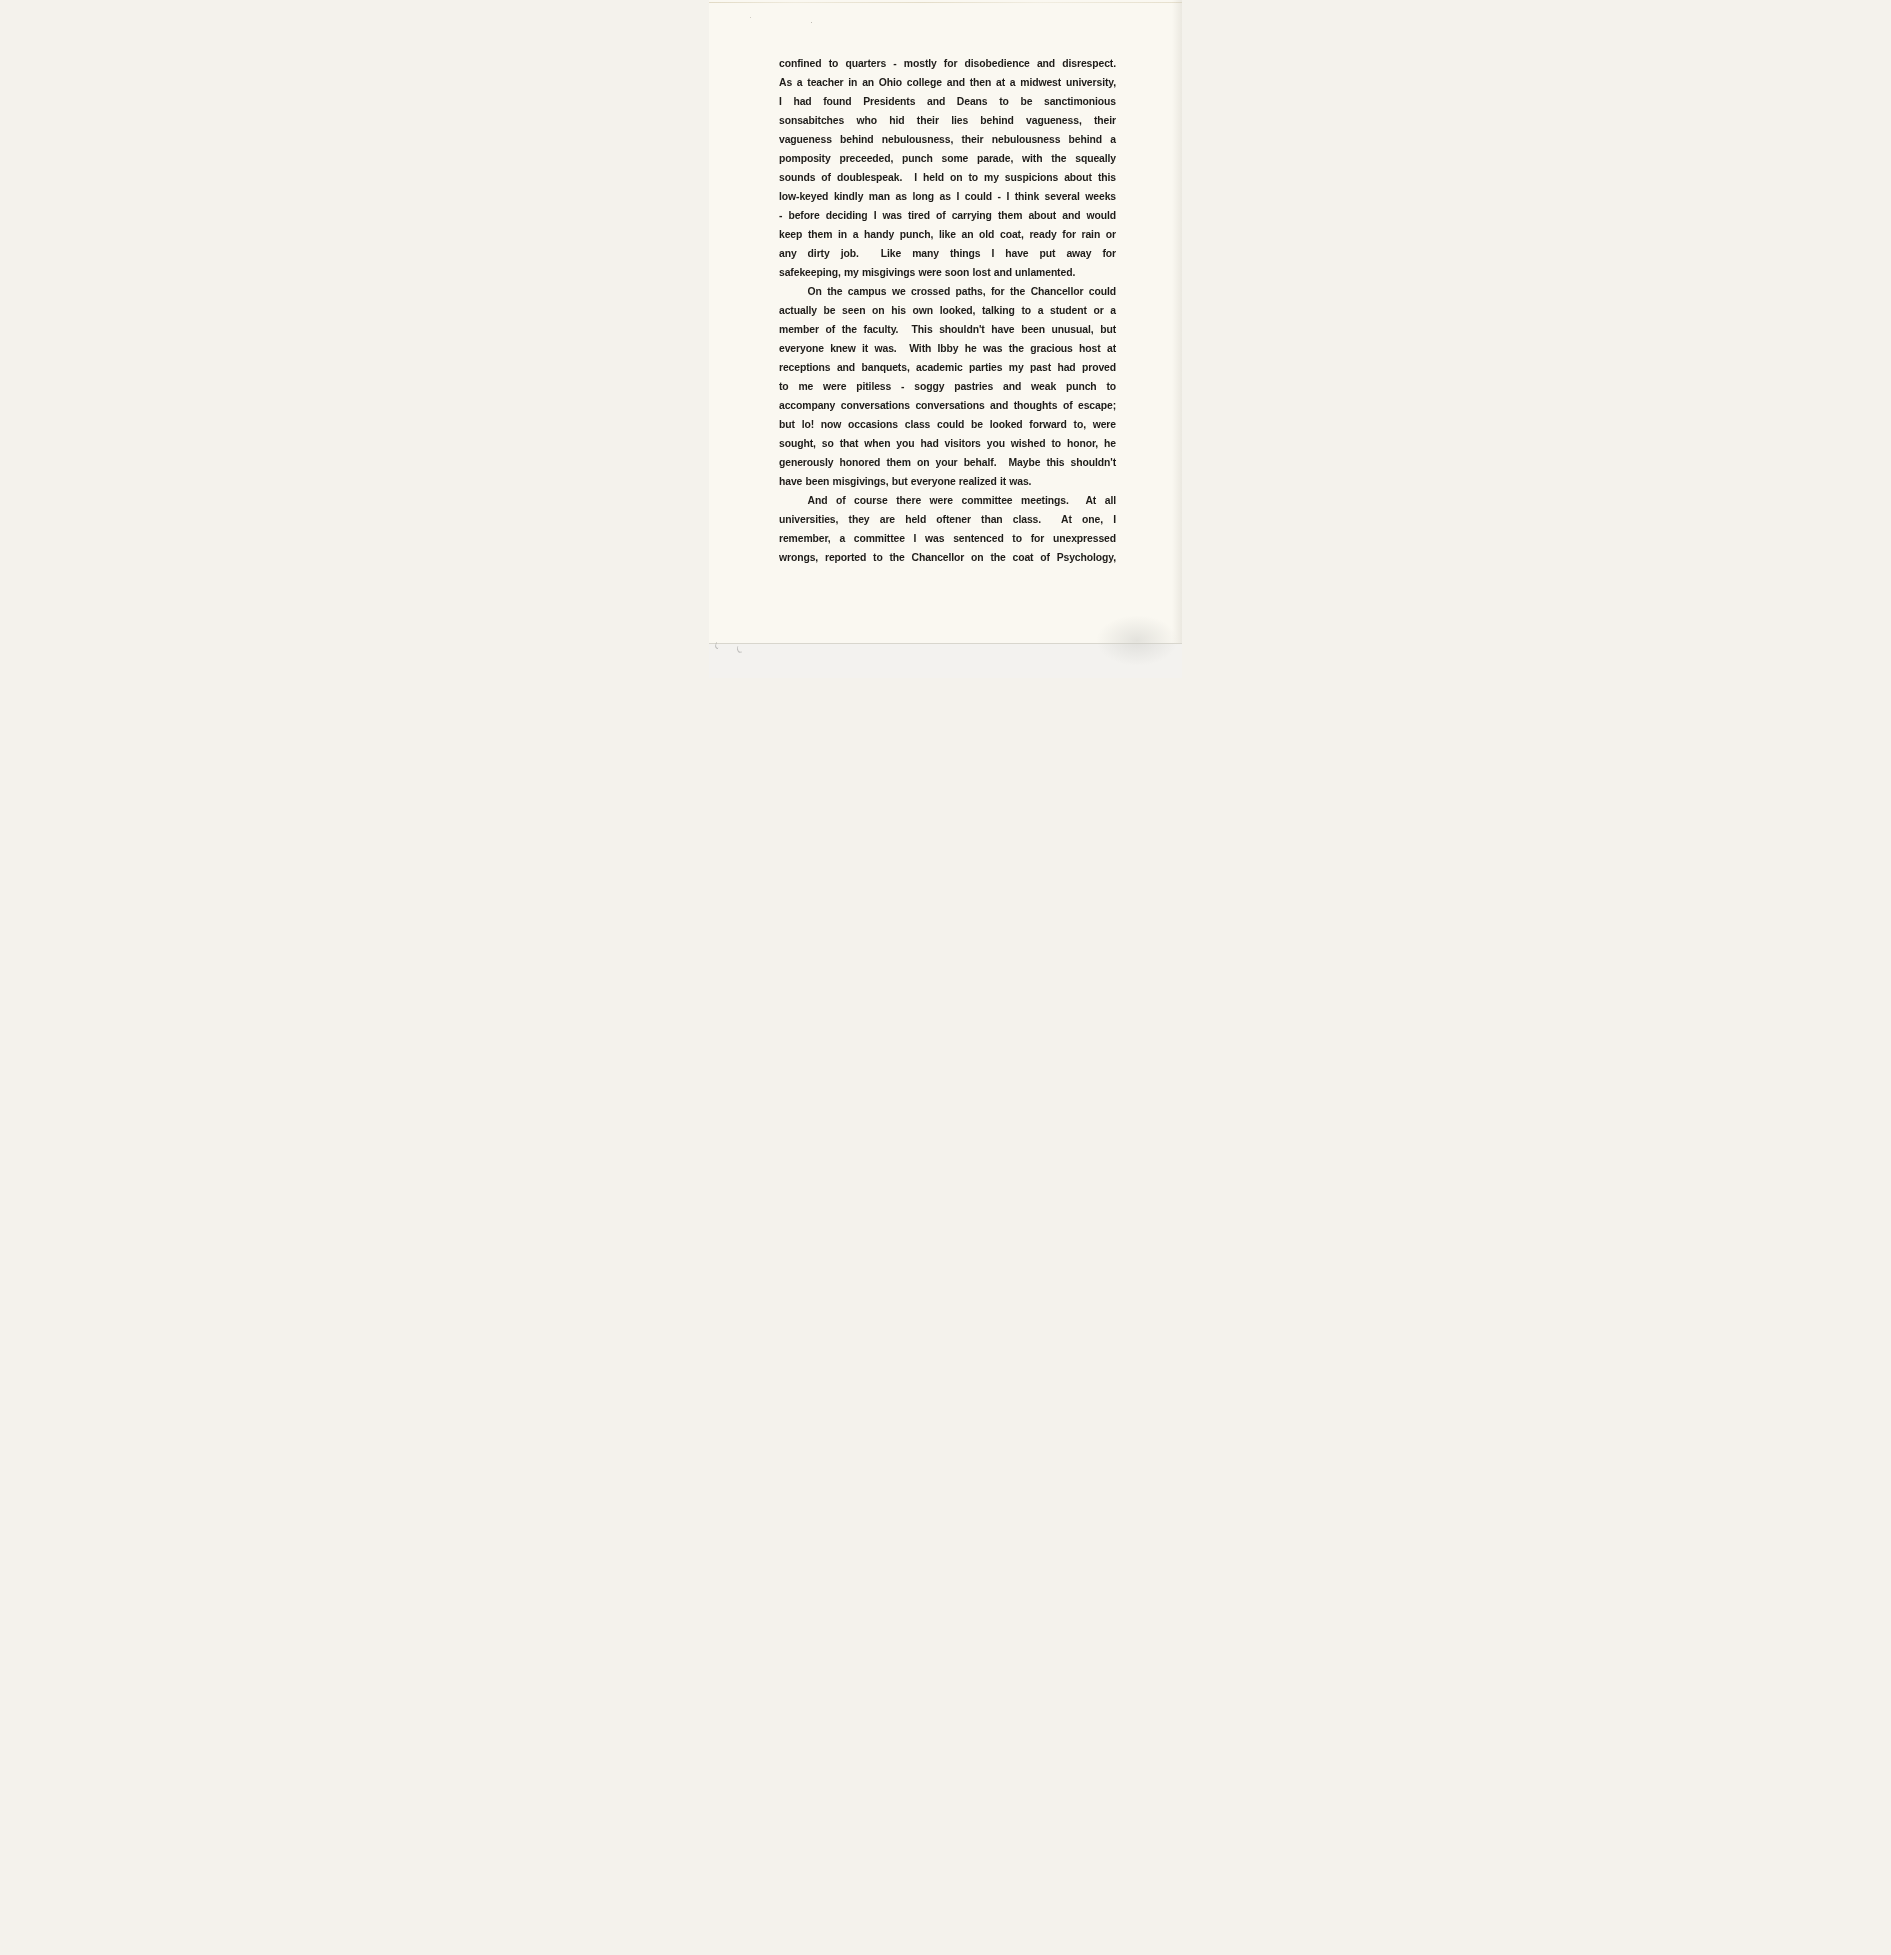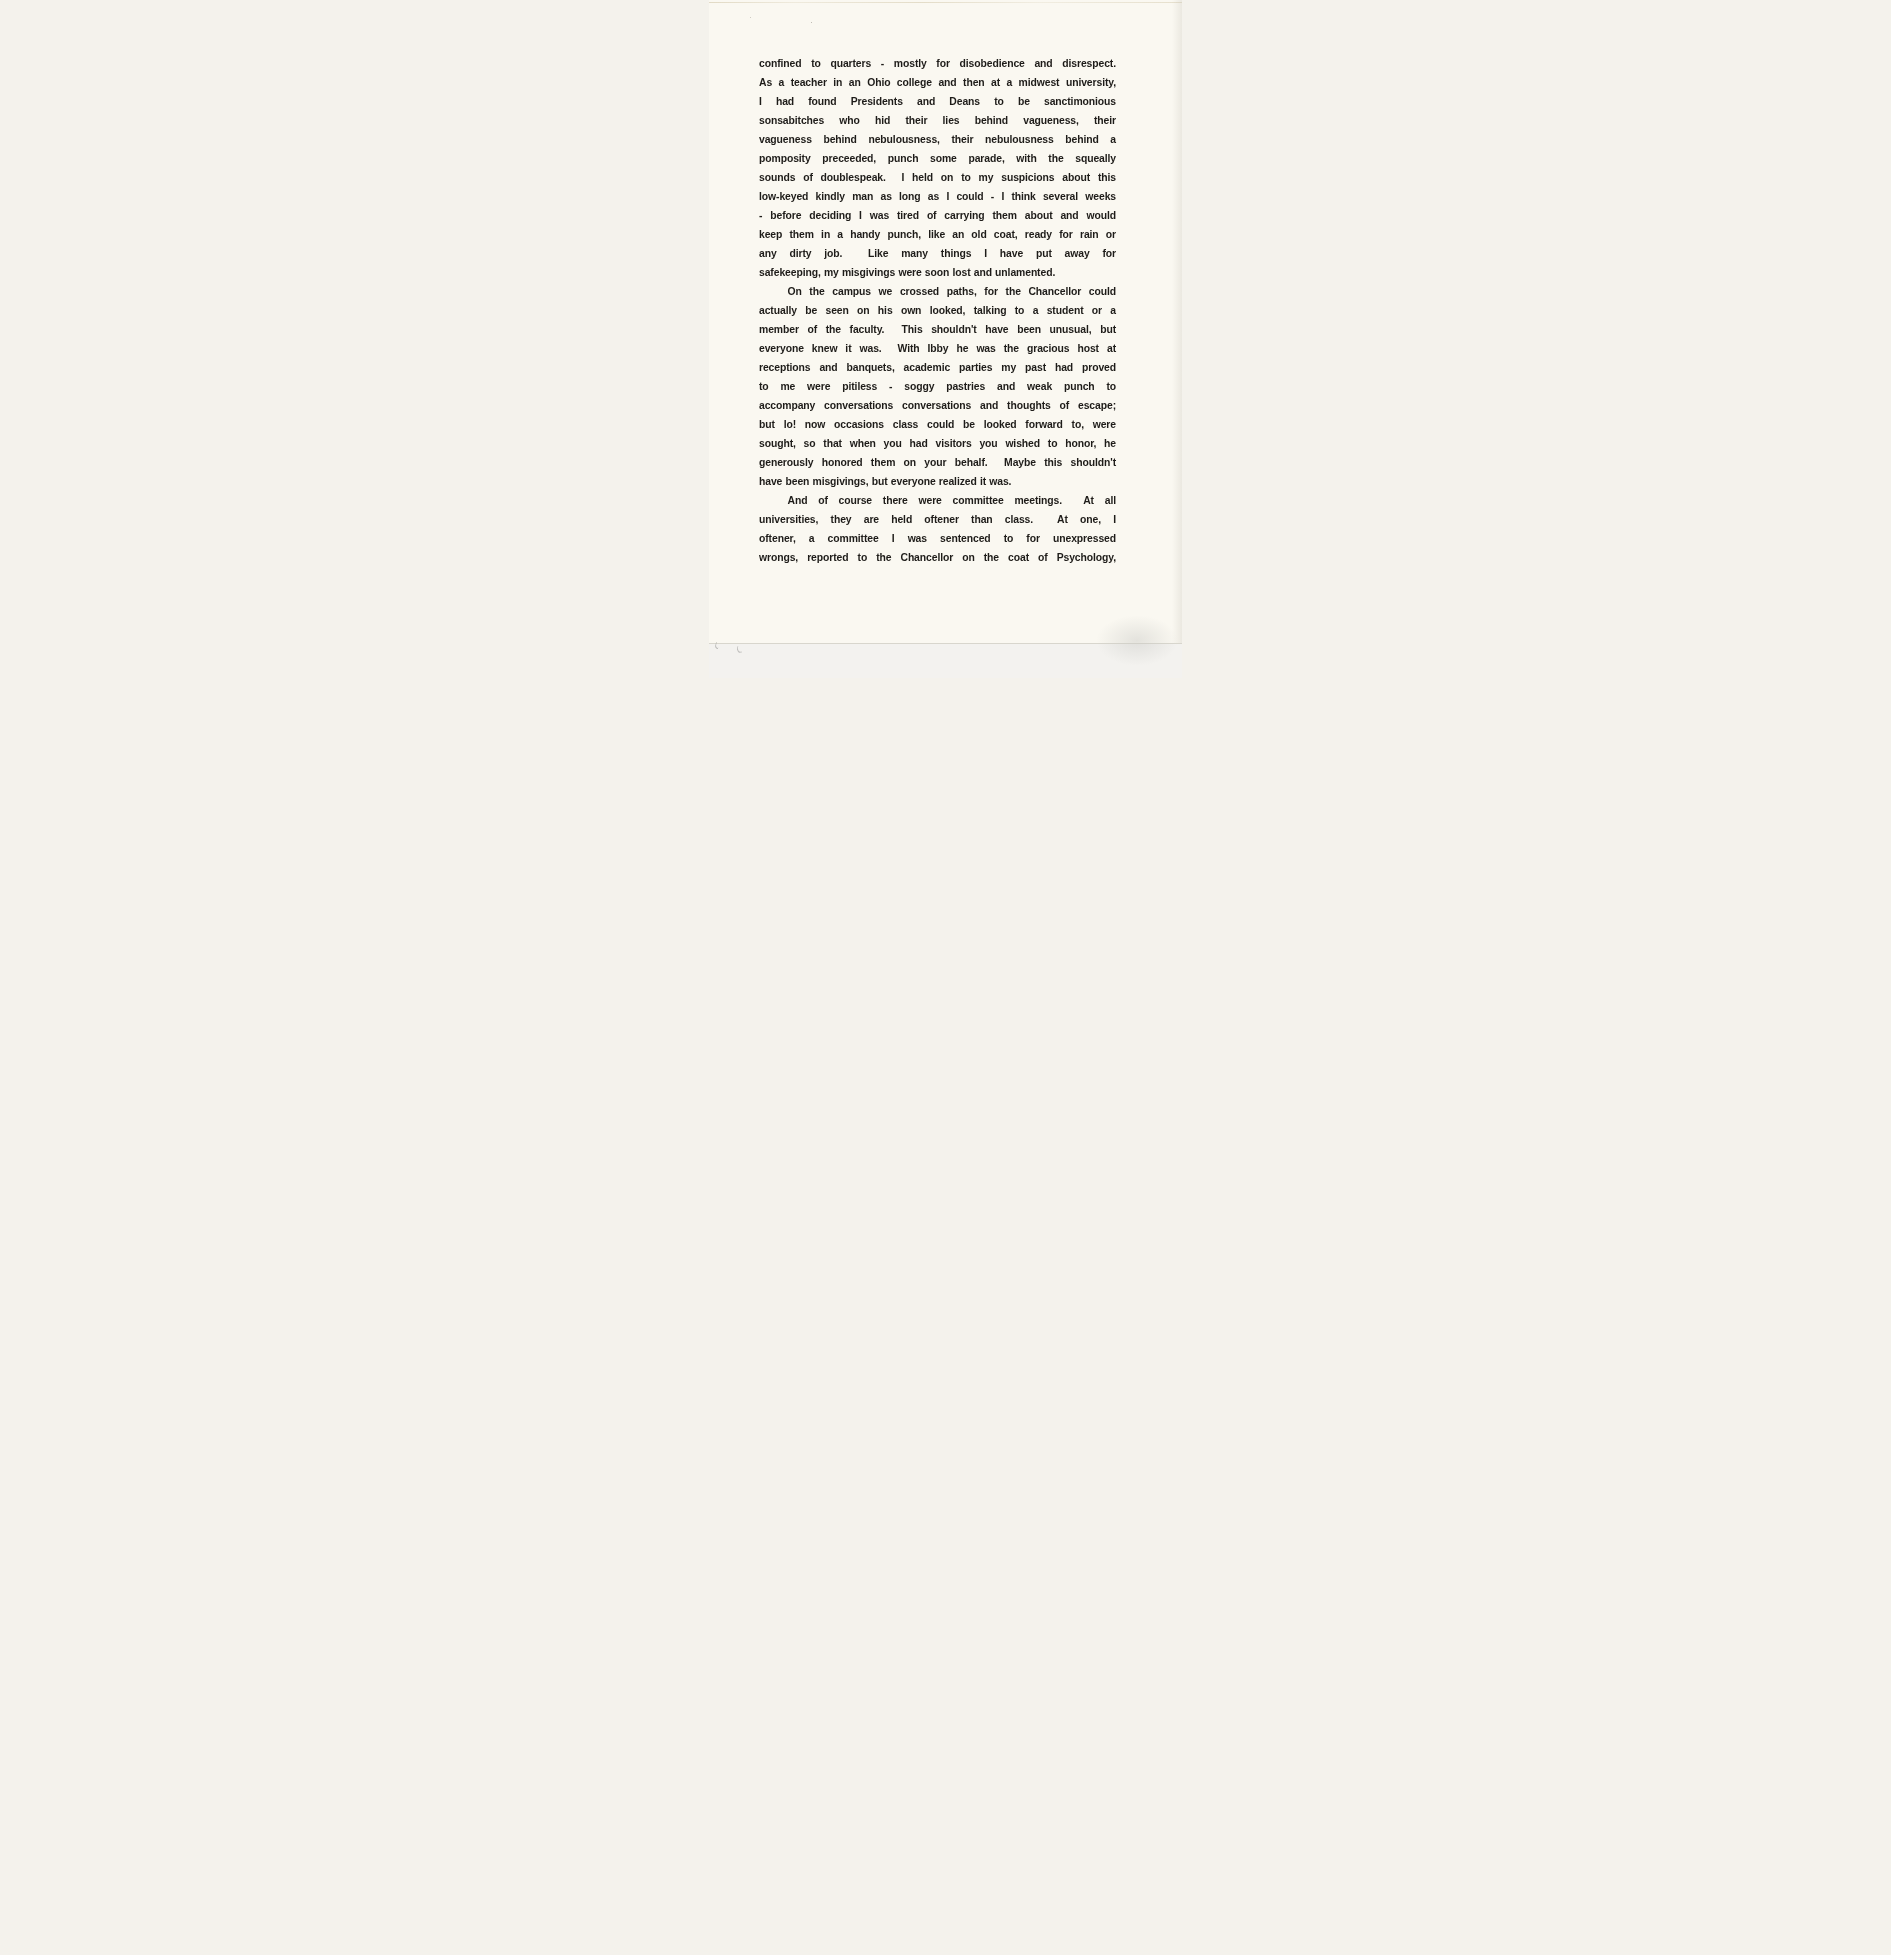--- a/index.html
+++ b/index.html
@@ -56,20 +56,21 @@
     font-size:10.4px;
     font-weight:700;
     line-height:19px;
     letter-spacing:-0.1px;
     word-spacing:0.4px;
   }
   .line{
     text-align:justify;
     text-align-last:justify;
     white-space:normal;
+    margin-left:20px;
   }
   .line.indent{text-indent:28.5px;}
   .line.para-end{text-align-last:left;}
 </style>
 </head>
 <body>
 
 <div class="page">
   <div class="top-edge"></div>
   <div class="right-shade"></div>
@@ -95,21 +96,21 @@
     <div class="line">everyone knew it was.&nbsp; With Ibby he was the gracious host at</div>
     <div class="line">receptions and banquets, academic parties my past had proved</div>
     <div class="line">to me were pitiless - soggy pastries and weak punch to</div>
     <div class="line">accompany conversations conversations and thoughts of escape;</div>
     <div class="line">but lo! now occasions class could be looked forward to, were</div>
     <div class="line">sought, so that when you had visitors you wished to honor, he</div>
     <div class="line">generously honored them on your behalf.&nbsp; Maybe this shouldn't</div>
     <div class="line para-end">have been misgivings, but everyone realized it was.</div>
     <div class="line indent">And of course there were committee meetings.&nbsp; At all</div>
     <div class="line">universities, they are held oftener than class.&nbsp; At one, I</div>
-    <div class="line">oftener, a committee I was sentenced to for unexpressed</div>
+    <div class="line">remember, a committee I was sentenced to for unexpressed</div>
     <div class="line">wrongs, reported to the Chancellor on the coat of Psychology,</div>
   </div>
 
   <div class="bottom-band">
     <div class="bottom-blob"></div>
   </div>
   <div class="curl curl-1"></div>
   <div class="curl curl-2"></div>
 </div>
 

